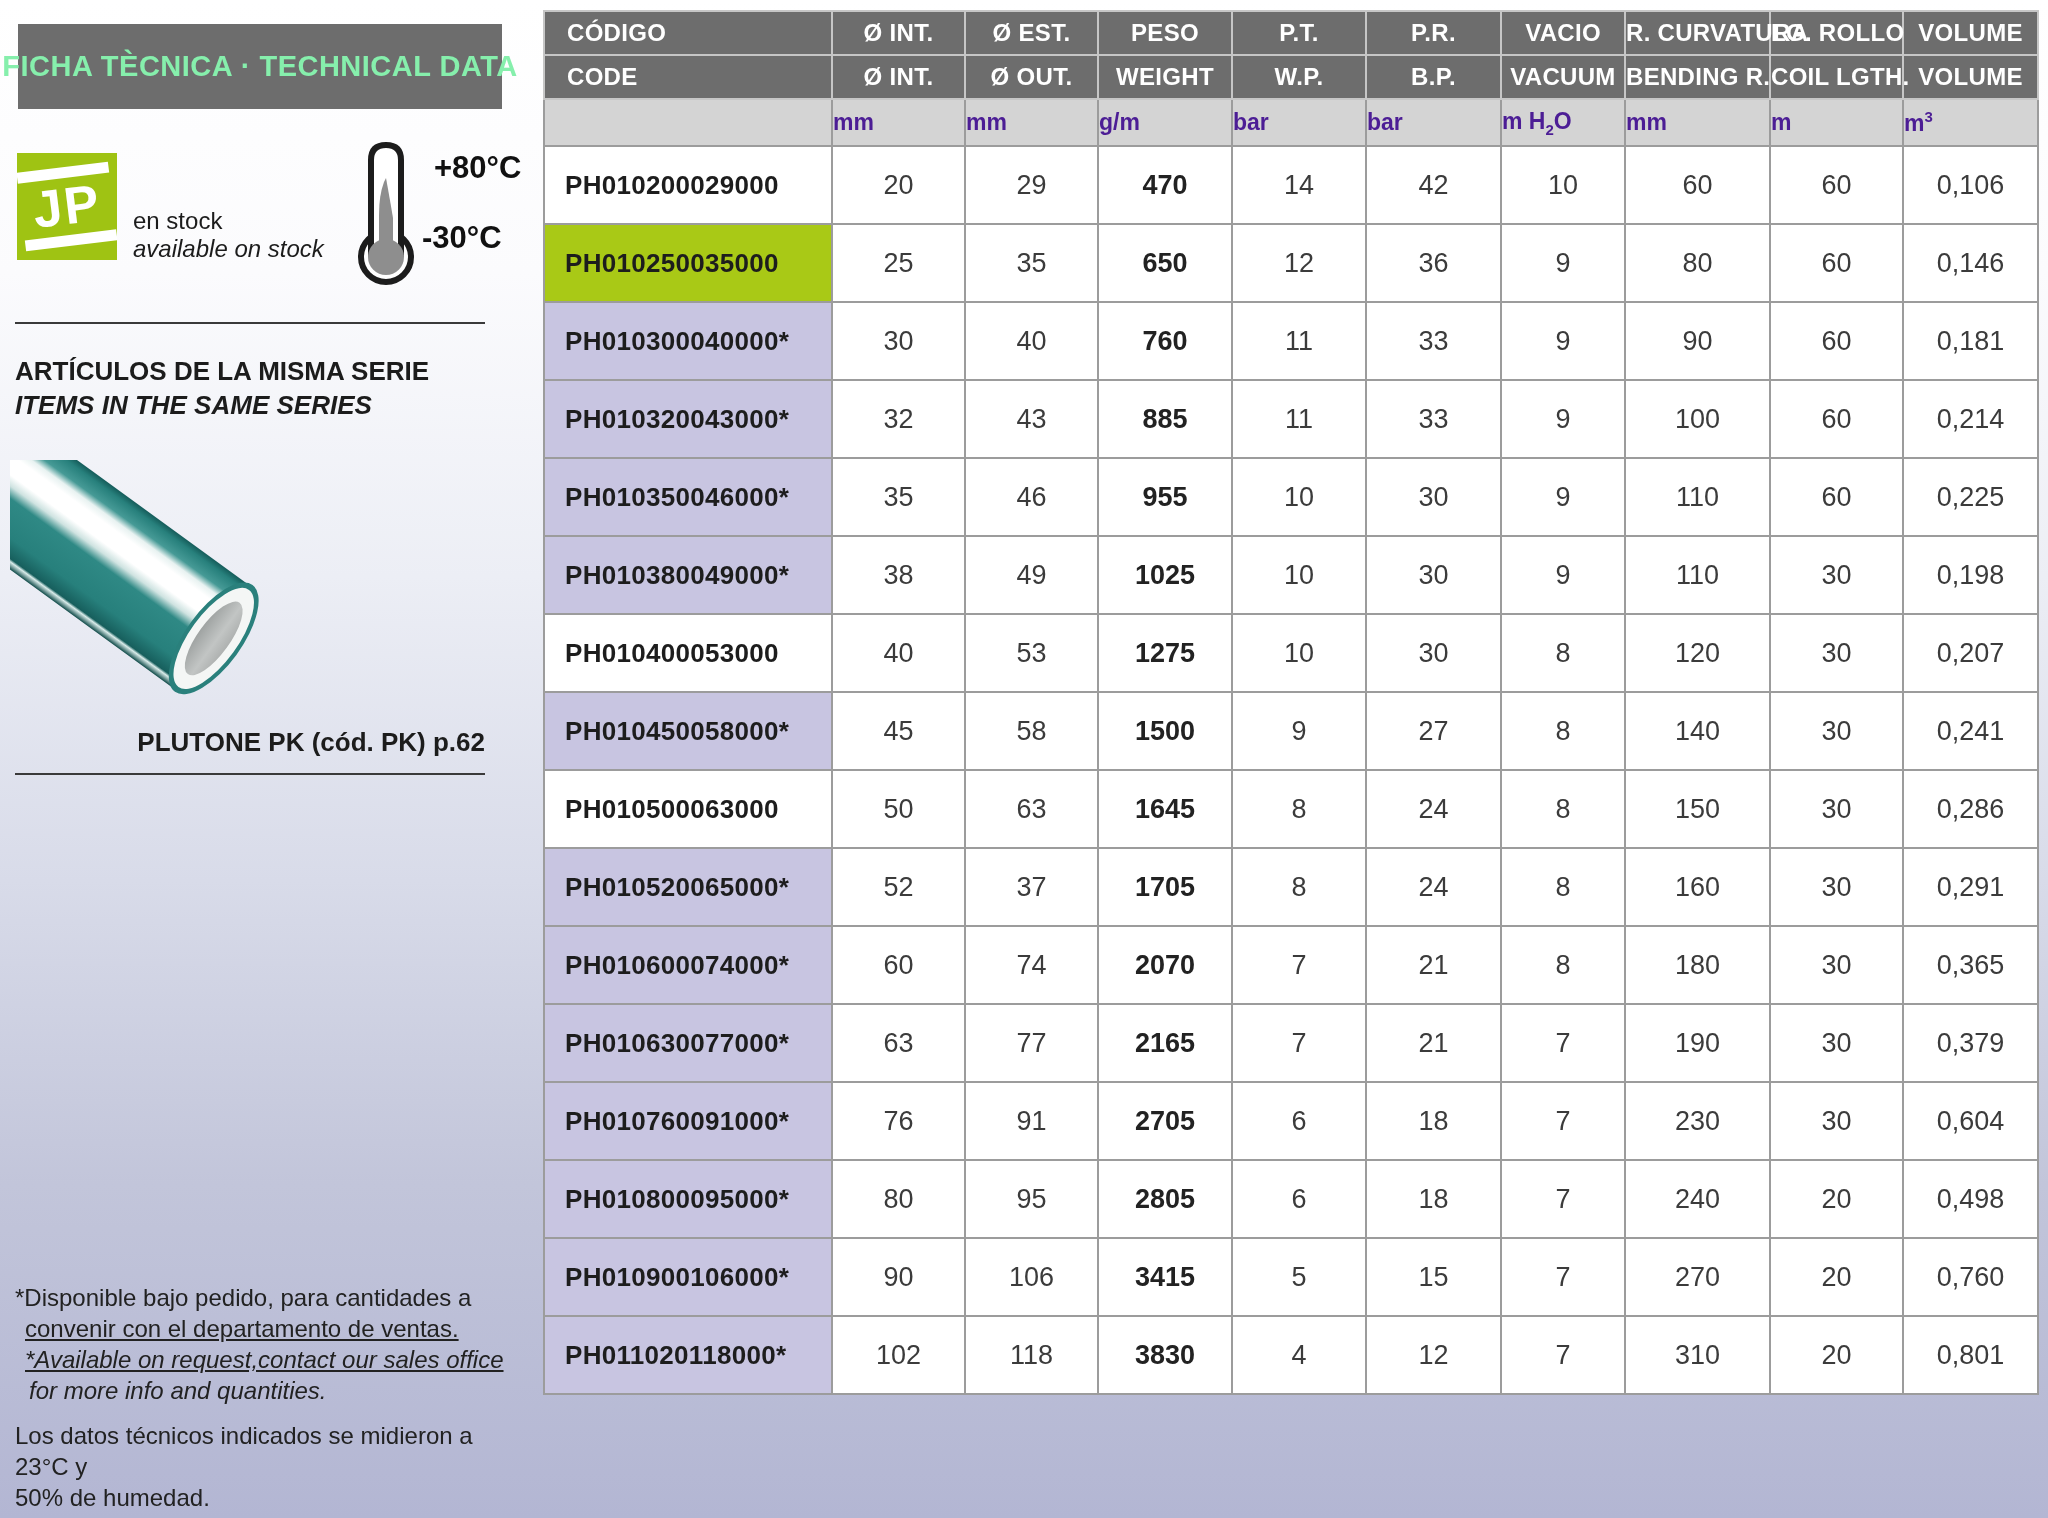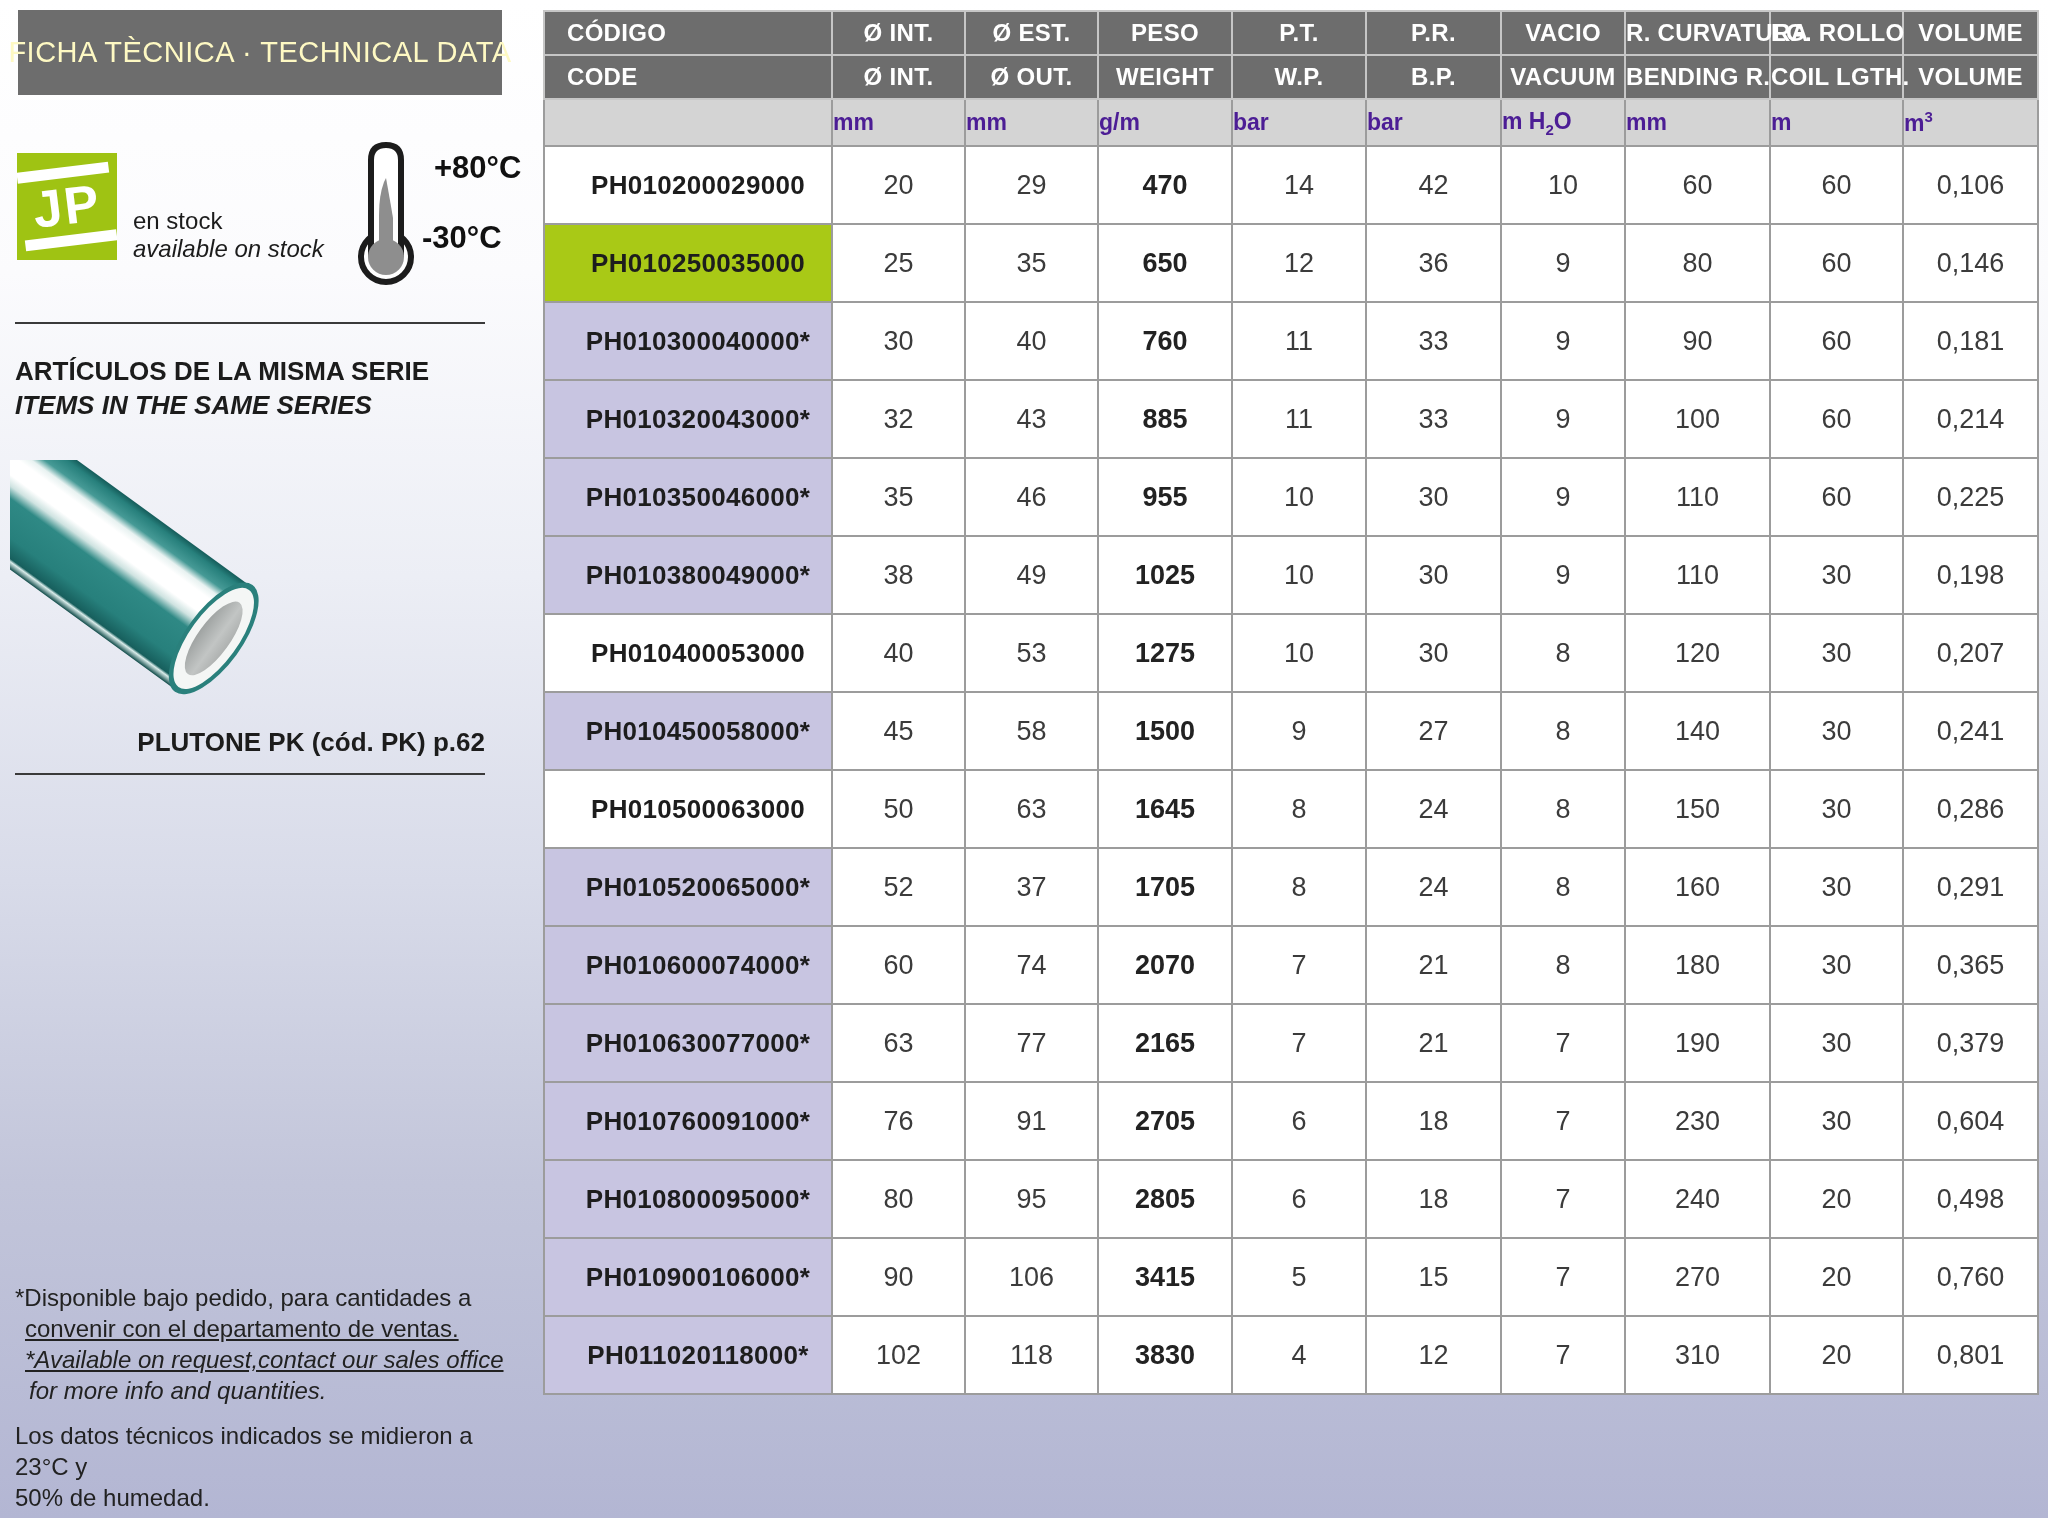--- a/index.html
+++ b/index.html
@@ -3,23 +3,23 @@
 <meta charset="utf-8">
 <style>
   html,body{margin:0;padding:0;}
   body{font-family:"Liberation Sans",sans-serif;}
   .page{
     position:relative;width:2048px;height:1518px;overflow:hidden;
     background:linear-gradient(180deg,#ffffff 0%,#fbfbfd 18%,#eceef5 38%,#d8dbe9 58%,#c2c5da 78%,#b3b6d3 100%);
   }
   
   .title-bar{
-    position:absolute;left:18px;top:10px;width:484px;height:85px;
-    background:#6d6d6d;color:#fef9c3;display:flex;align-items:center;justify-content:center;
-    font-weight:normal;font-size:29px;letter-spacing:0.5px;white-space:nowrap;
+    position:absolute;left:18px;top:24px;width:484px;height:85px;
+    background:#6d6d6d;color:#86efac;display:flex;align-items:center;justify-content:center;
+    font-weight:bold;font-size:29px;letter-spacing:0.5px;white-space:nowrap;
   }
   .jp-logo{position:absolute;left:17px;top:153px;width:100px;height:107px;background:#9fc313;overflow:hidden;}
   .jp-inner{position:absolute;left:-8px;top:6px;width:116px;height:95px;transform:rotate(-7deg);
     display:flex;flex-direction:column;align-items:center;justify-content:center;gap:5px;}
   .jp-stripe{width:80%;height:11px;background:#ffffff;}
   .jp-text{color:#ffffff;font-weight:bold;font-size:52px;line-height:0.92;letter-spacing:2px;}
   .stock-text{position:absolute;left:133px;top:207px;font-size:24px;color:#1c1c1c;line-height:28px;}
   .stock-text .it{font-style:italic;}
   .thermo{position:absolute;left:350px;top:140px;}
   .temp-max{position:absolute;left:418px;top:150px;font-size:31px;font-weight:bold;color:#111;margin-left:16px;}
@@ -46,21 +46,21 @@
     background:#6d6d6d;color:#ffffff;font-weight:bold;font-size:24px;
     text-align:center;height:42px;border-color:#c6c6c6;letter-spacing:0.3px;white-space:nowrap;
   }
   tr.hdr th.first{text-align:left;padding-left:22px;}
   tr.units td{
     background:#d4d4d4;color:#4c1d95;font-weight:bold;font-size:23px;text-align:left;height:45px;
   }
   tr.units td sub{font-size:15px;} tr.units td sup{font-size:15px;}
   tbody.rows td{background:#ffffff;height:76px;font-size:27px;color:#3b3b3b;text-align:center;vertical-align:middle;}
   tbody.rows td.code{
-    text-align:center;padding-left:20px;font-weight:bold;color:#1d1d1d;font-size:26px;letter-spacing:0.3px;white-space:nowrap;margin-left:48px;
+    text-align:left;padding-left:20px;font-weight:bold;color:#1d1d1d;font-size:26px;letter-spacing:0.3px;white-space:nowrap;margin-left:48px;
   }
   tbody.rows td.code.green{background:#a9c916;}
   tbody.rows td.code.lavender{background:#c8c5e1;}
   tbody.rows td.bold{font-weight:bold;color:#222;}
 </style>
 </head>
 <body>
 
 <div class="page">
 

